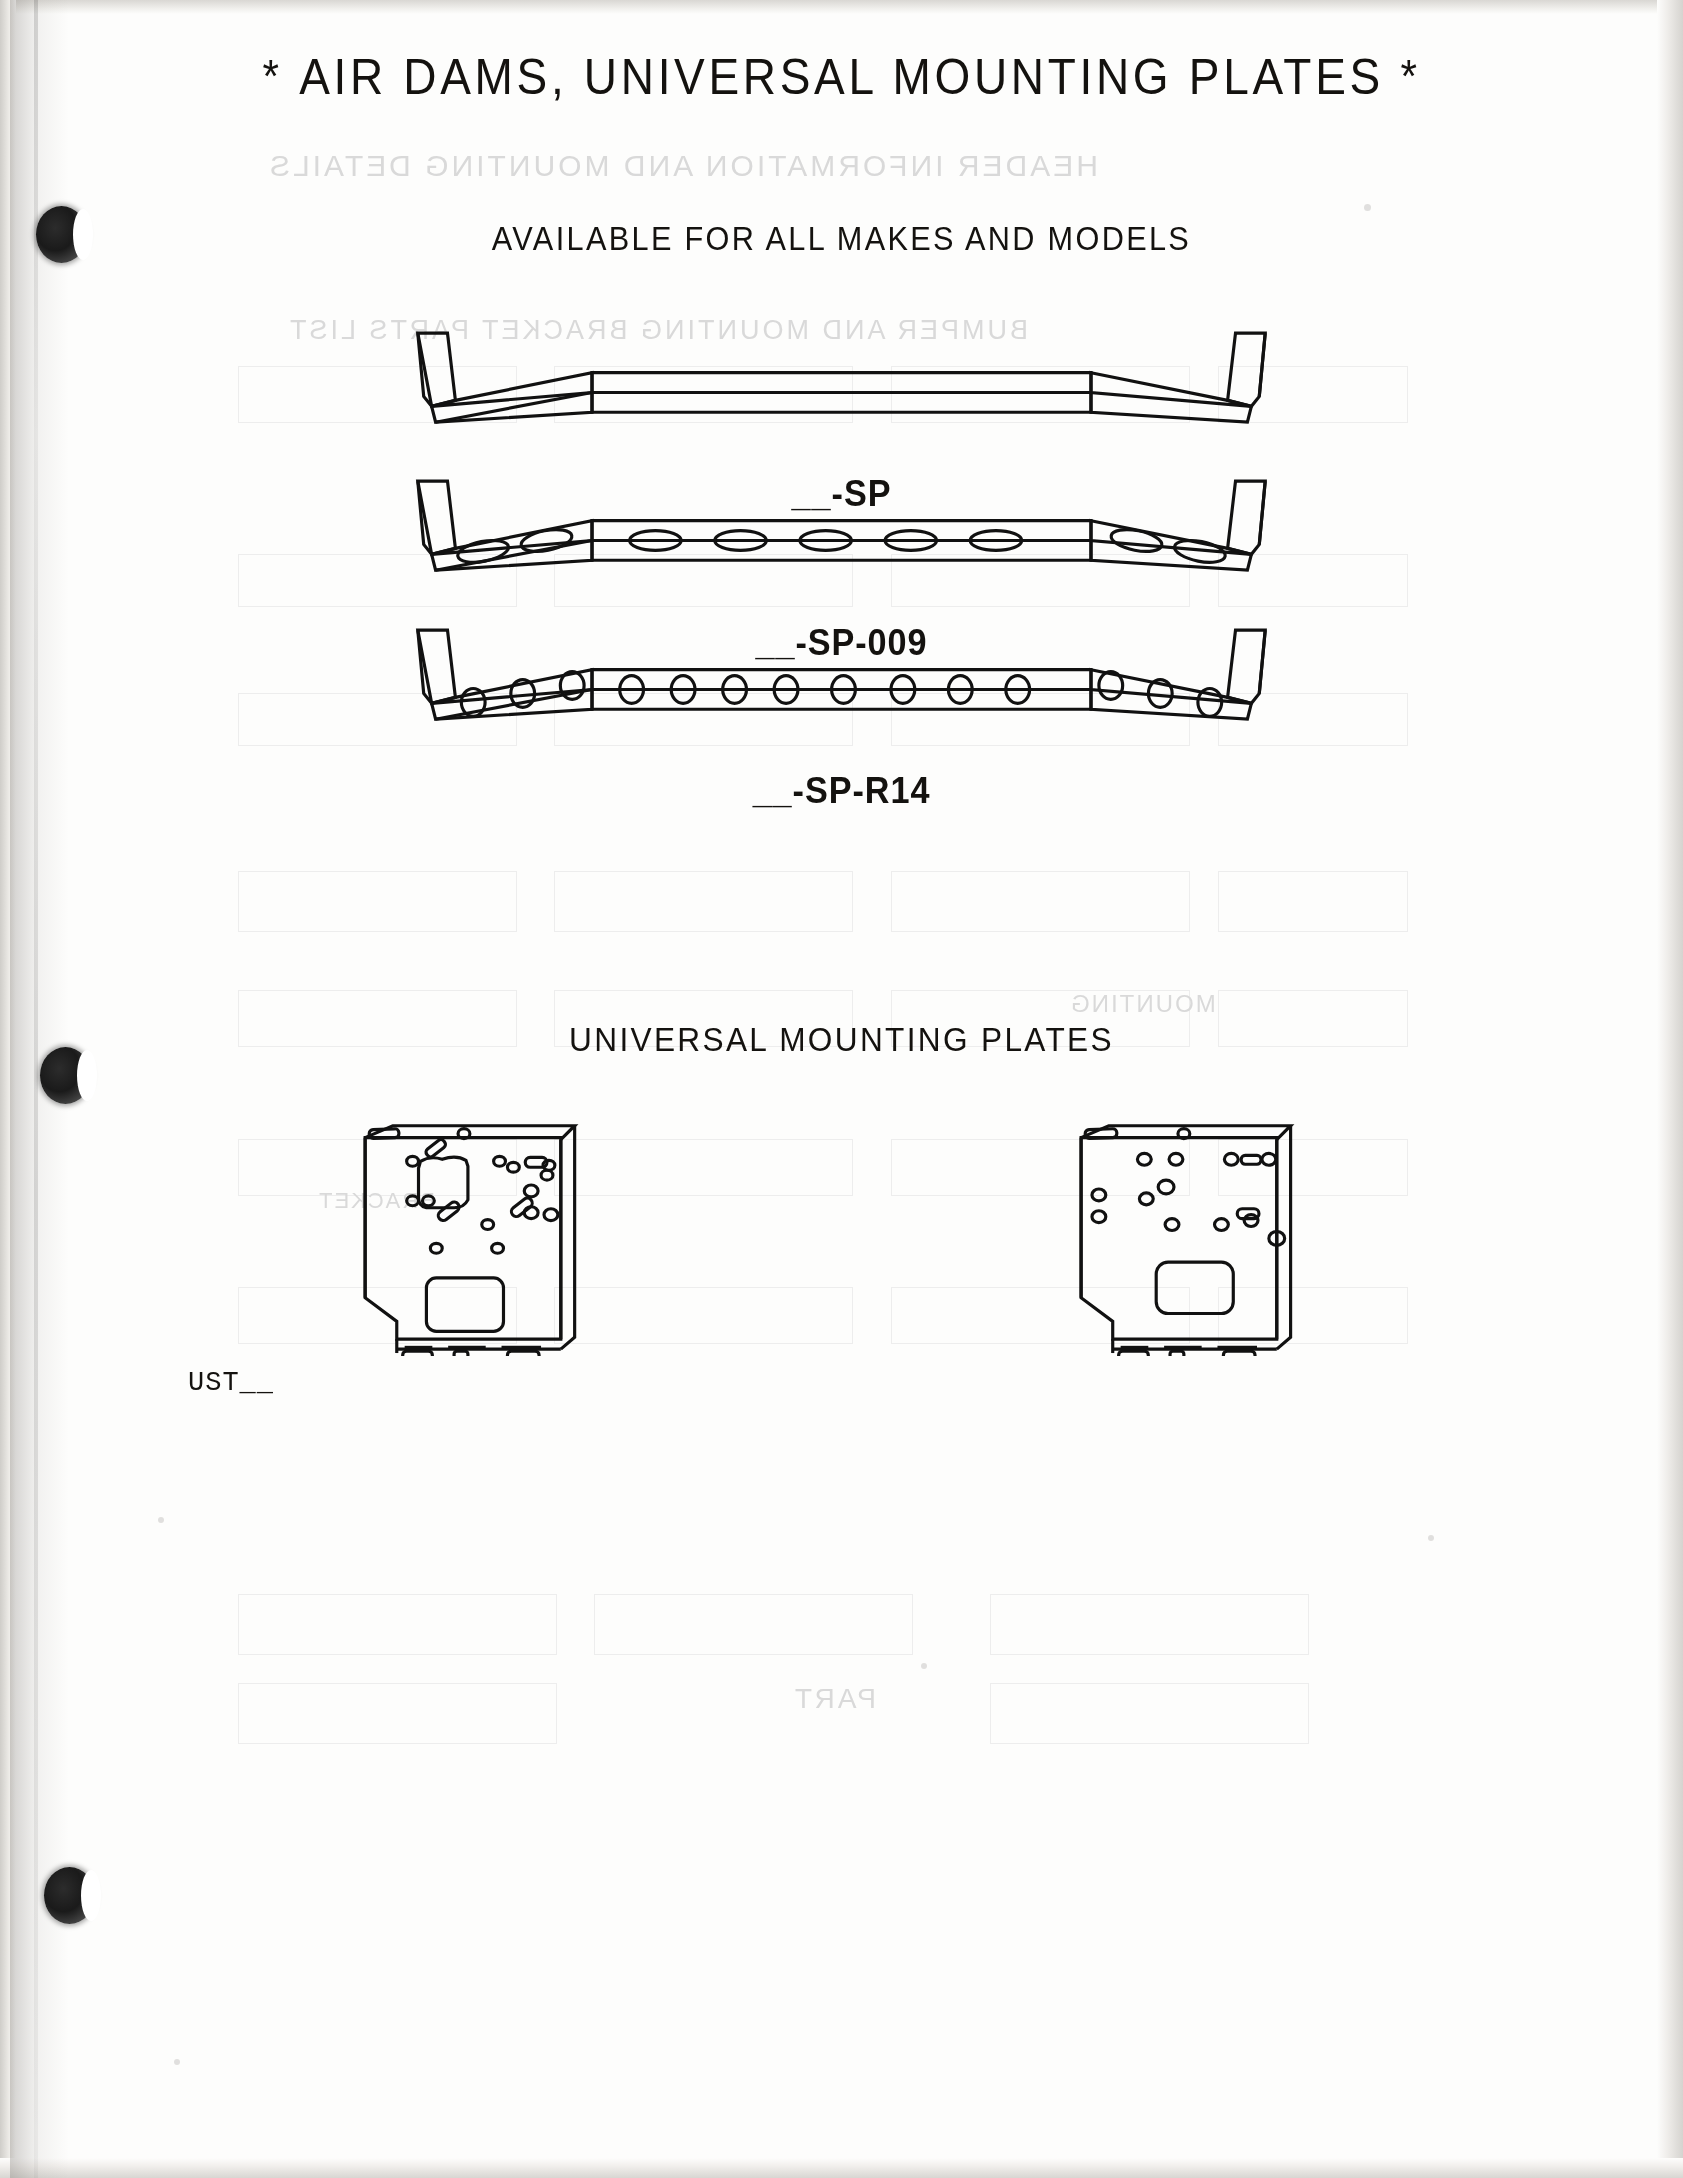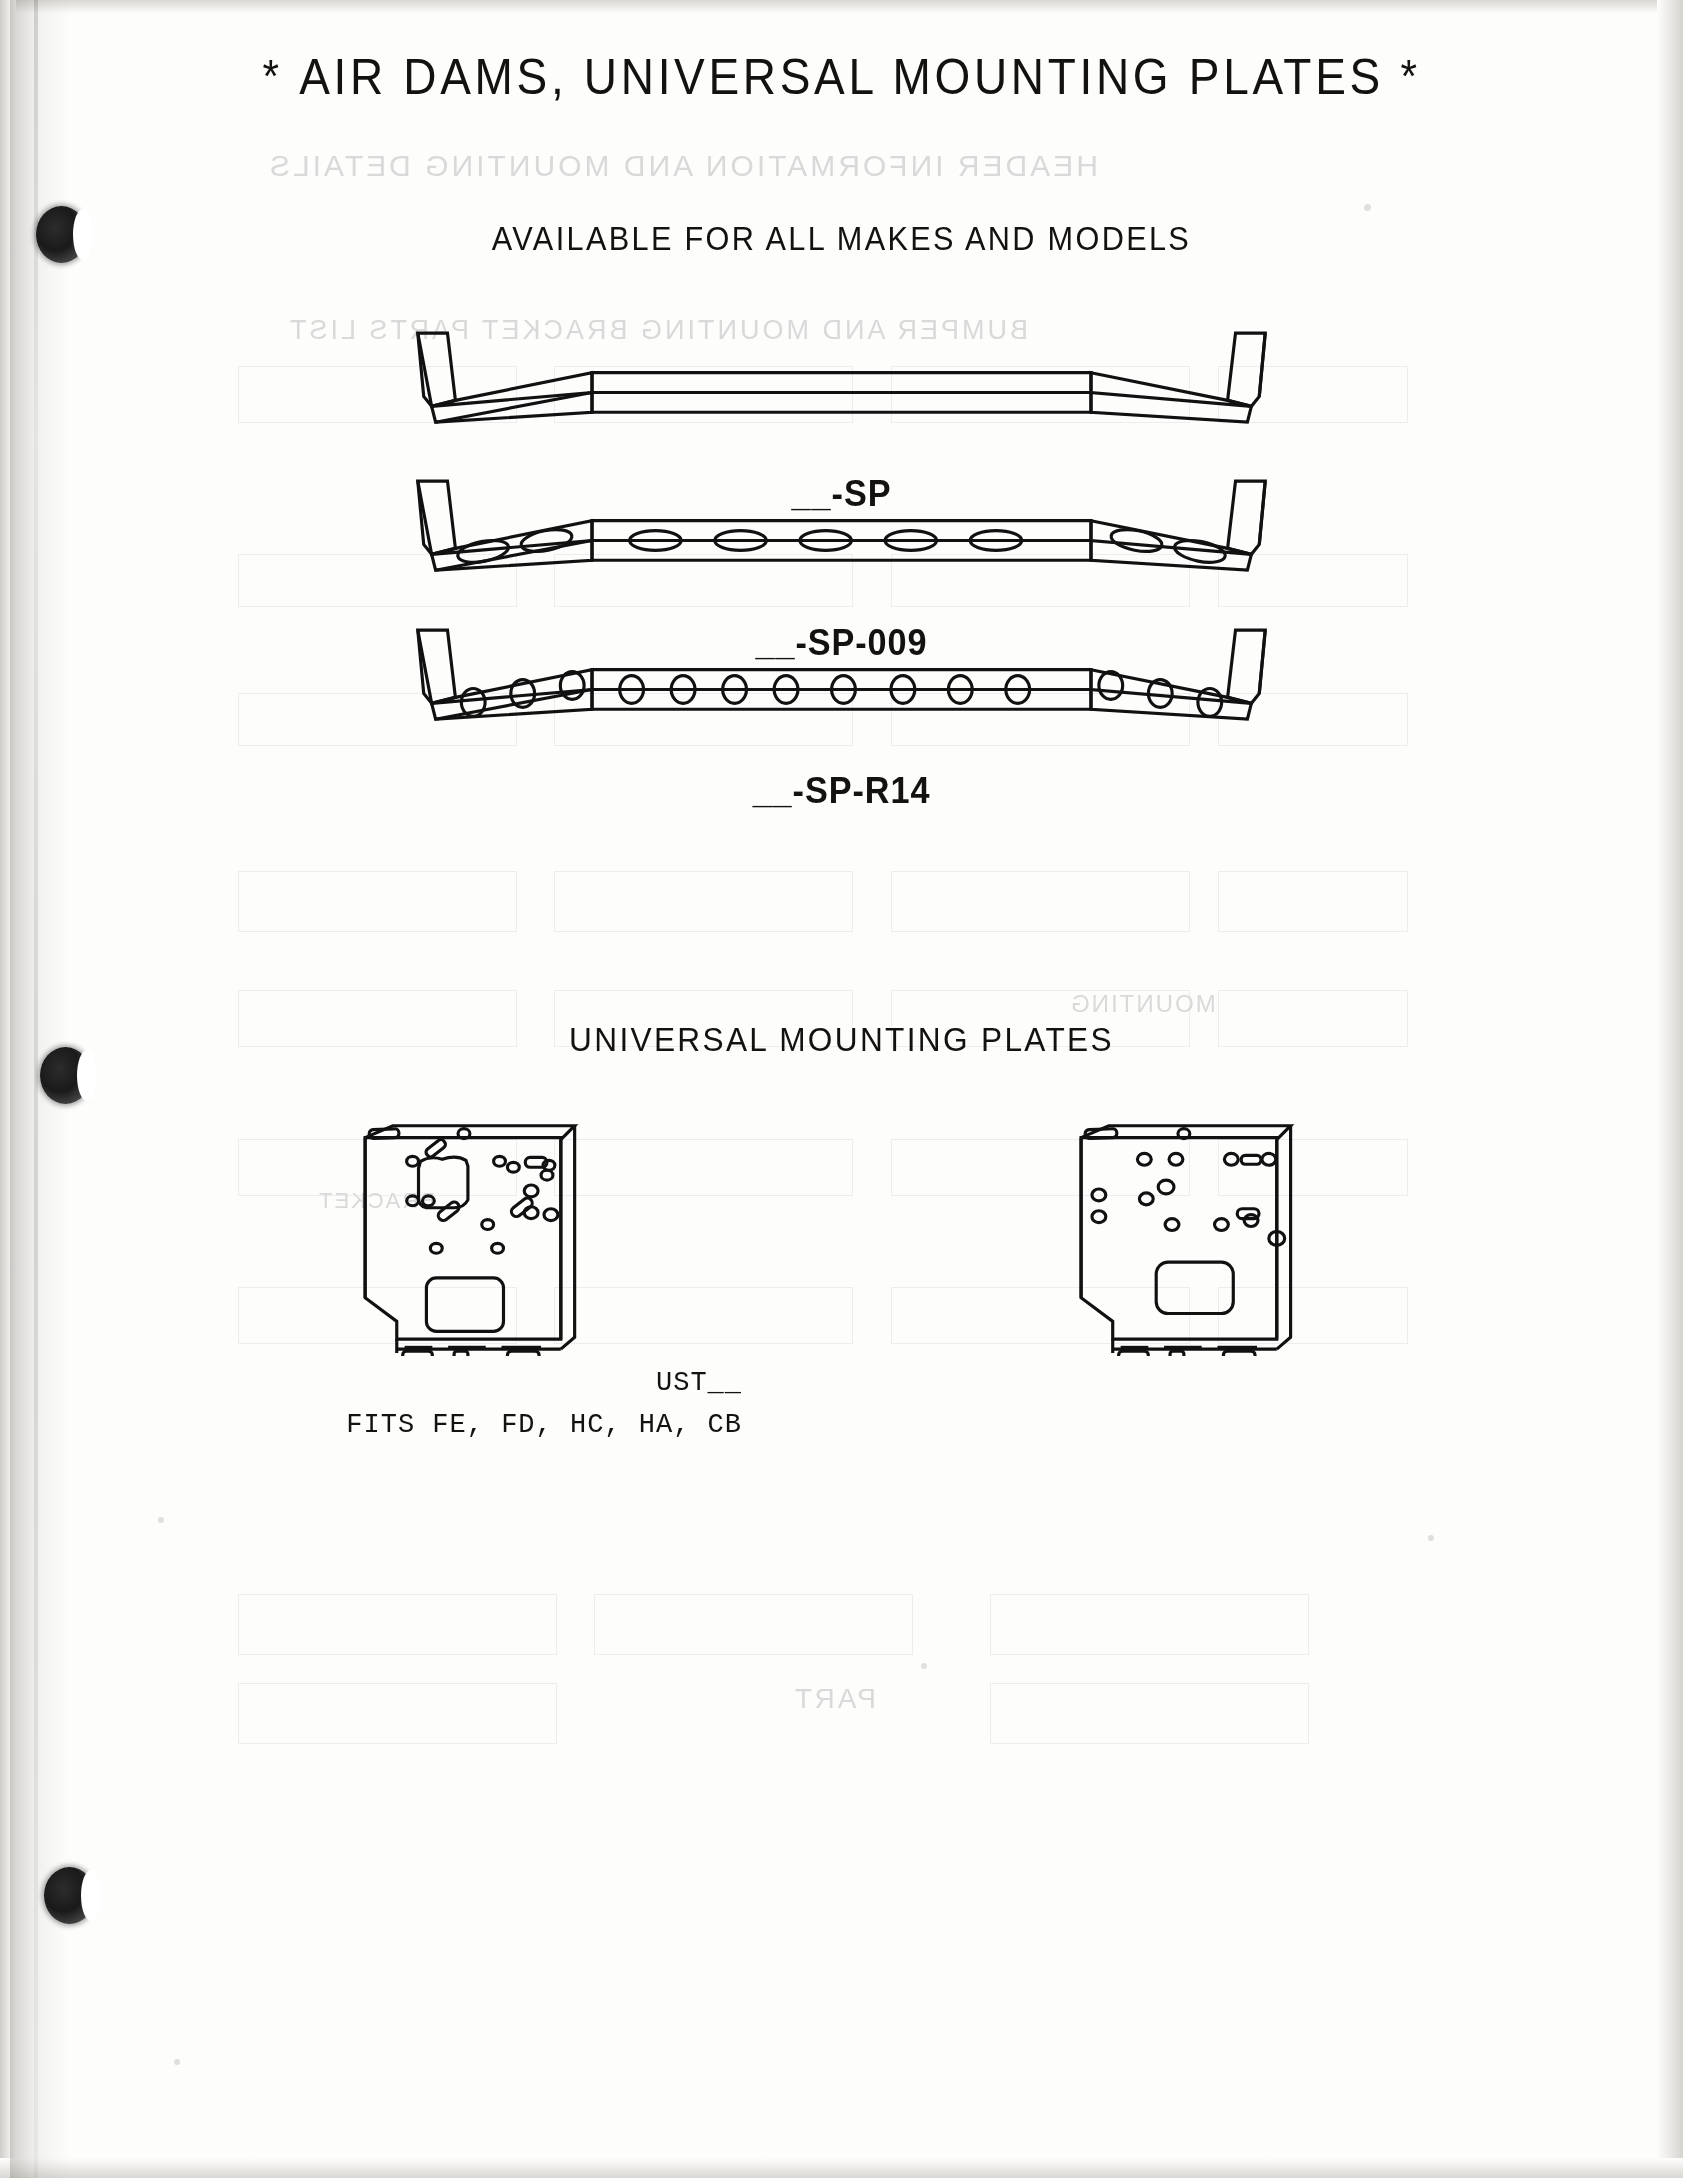--- a/index.html
+++ b/index.html
@@ -73,21 +73,21 @@
   #label-sp{top:473px;}
   #label-sp009{top:622px;}
   #label-spr14{top:770px;}
 
   #ump-heading{
     position:absolute;left:0;top:1020px;width:1683px;text-align:center;
     font-size:34px;letter-spacing:2.5px;transform:scaleX(.93);
   }
 
   .plate-caption{
-    position:absolute;text-align:right;
+    position:absolute;text-align:left;
     font-family:"Liberation Mono", monospace;
     font-size:27px;letter-spacing:1px;line-height:42px;
   }
   #cap-left{left:188px;top:1362px;width:554px;}
   #cap-right{left:901px;top:1362px;width:614px;}
 
   #page-number{
     position:absolute;left:0;top:2051px;width:1683px;text-align:center;
     font-size:30px;letter-spacing:1px;
   }
@@ -317,21 +317,20 @@
         <ellipse cx="216" cy="112" rx="7" ry="6"></ellipse>
         <ellipse cx="100" cy="146" rx="6" ry="5"></ellipse>
         <ellipse cx="162" cy="146" rx="6" ry="5"></ellipse>
       </g>
 
       <rect class="hole" x="90" y="176" width="78" height="54" rx="10"></rect>
     </svg>
   </div>
   <div class="plate-caption ink" id="cap-left">
     <div>UST__</div>
-    <div>FITS FE, FD, HC, HA, CB</div>
   </div>
 
   <div class="drawing" id="plate-right">
     <svg width="248" height="252" viewBox="0 0 250 255" xmlns="http://www.w3.org/2000/svg">
       <path class="ln" d="M32 34 L60 22 L244 22 L230 36"></path>
       <path class="ln" d="M230 36 L230 238"></path>
       <path class="ln" d="M244 22 L244 236 L230 248"></path>
       <path class="ln" d="M32 34 L230 34 L230 238 L64 238 L64 220 L32 196 Z"></path>
       <path class="ln" d="M32 196 L32 34"></path>
       <path class="ln" d="M64 238 L64 252"></path>

